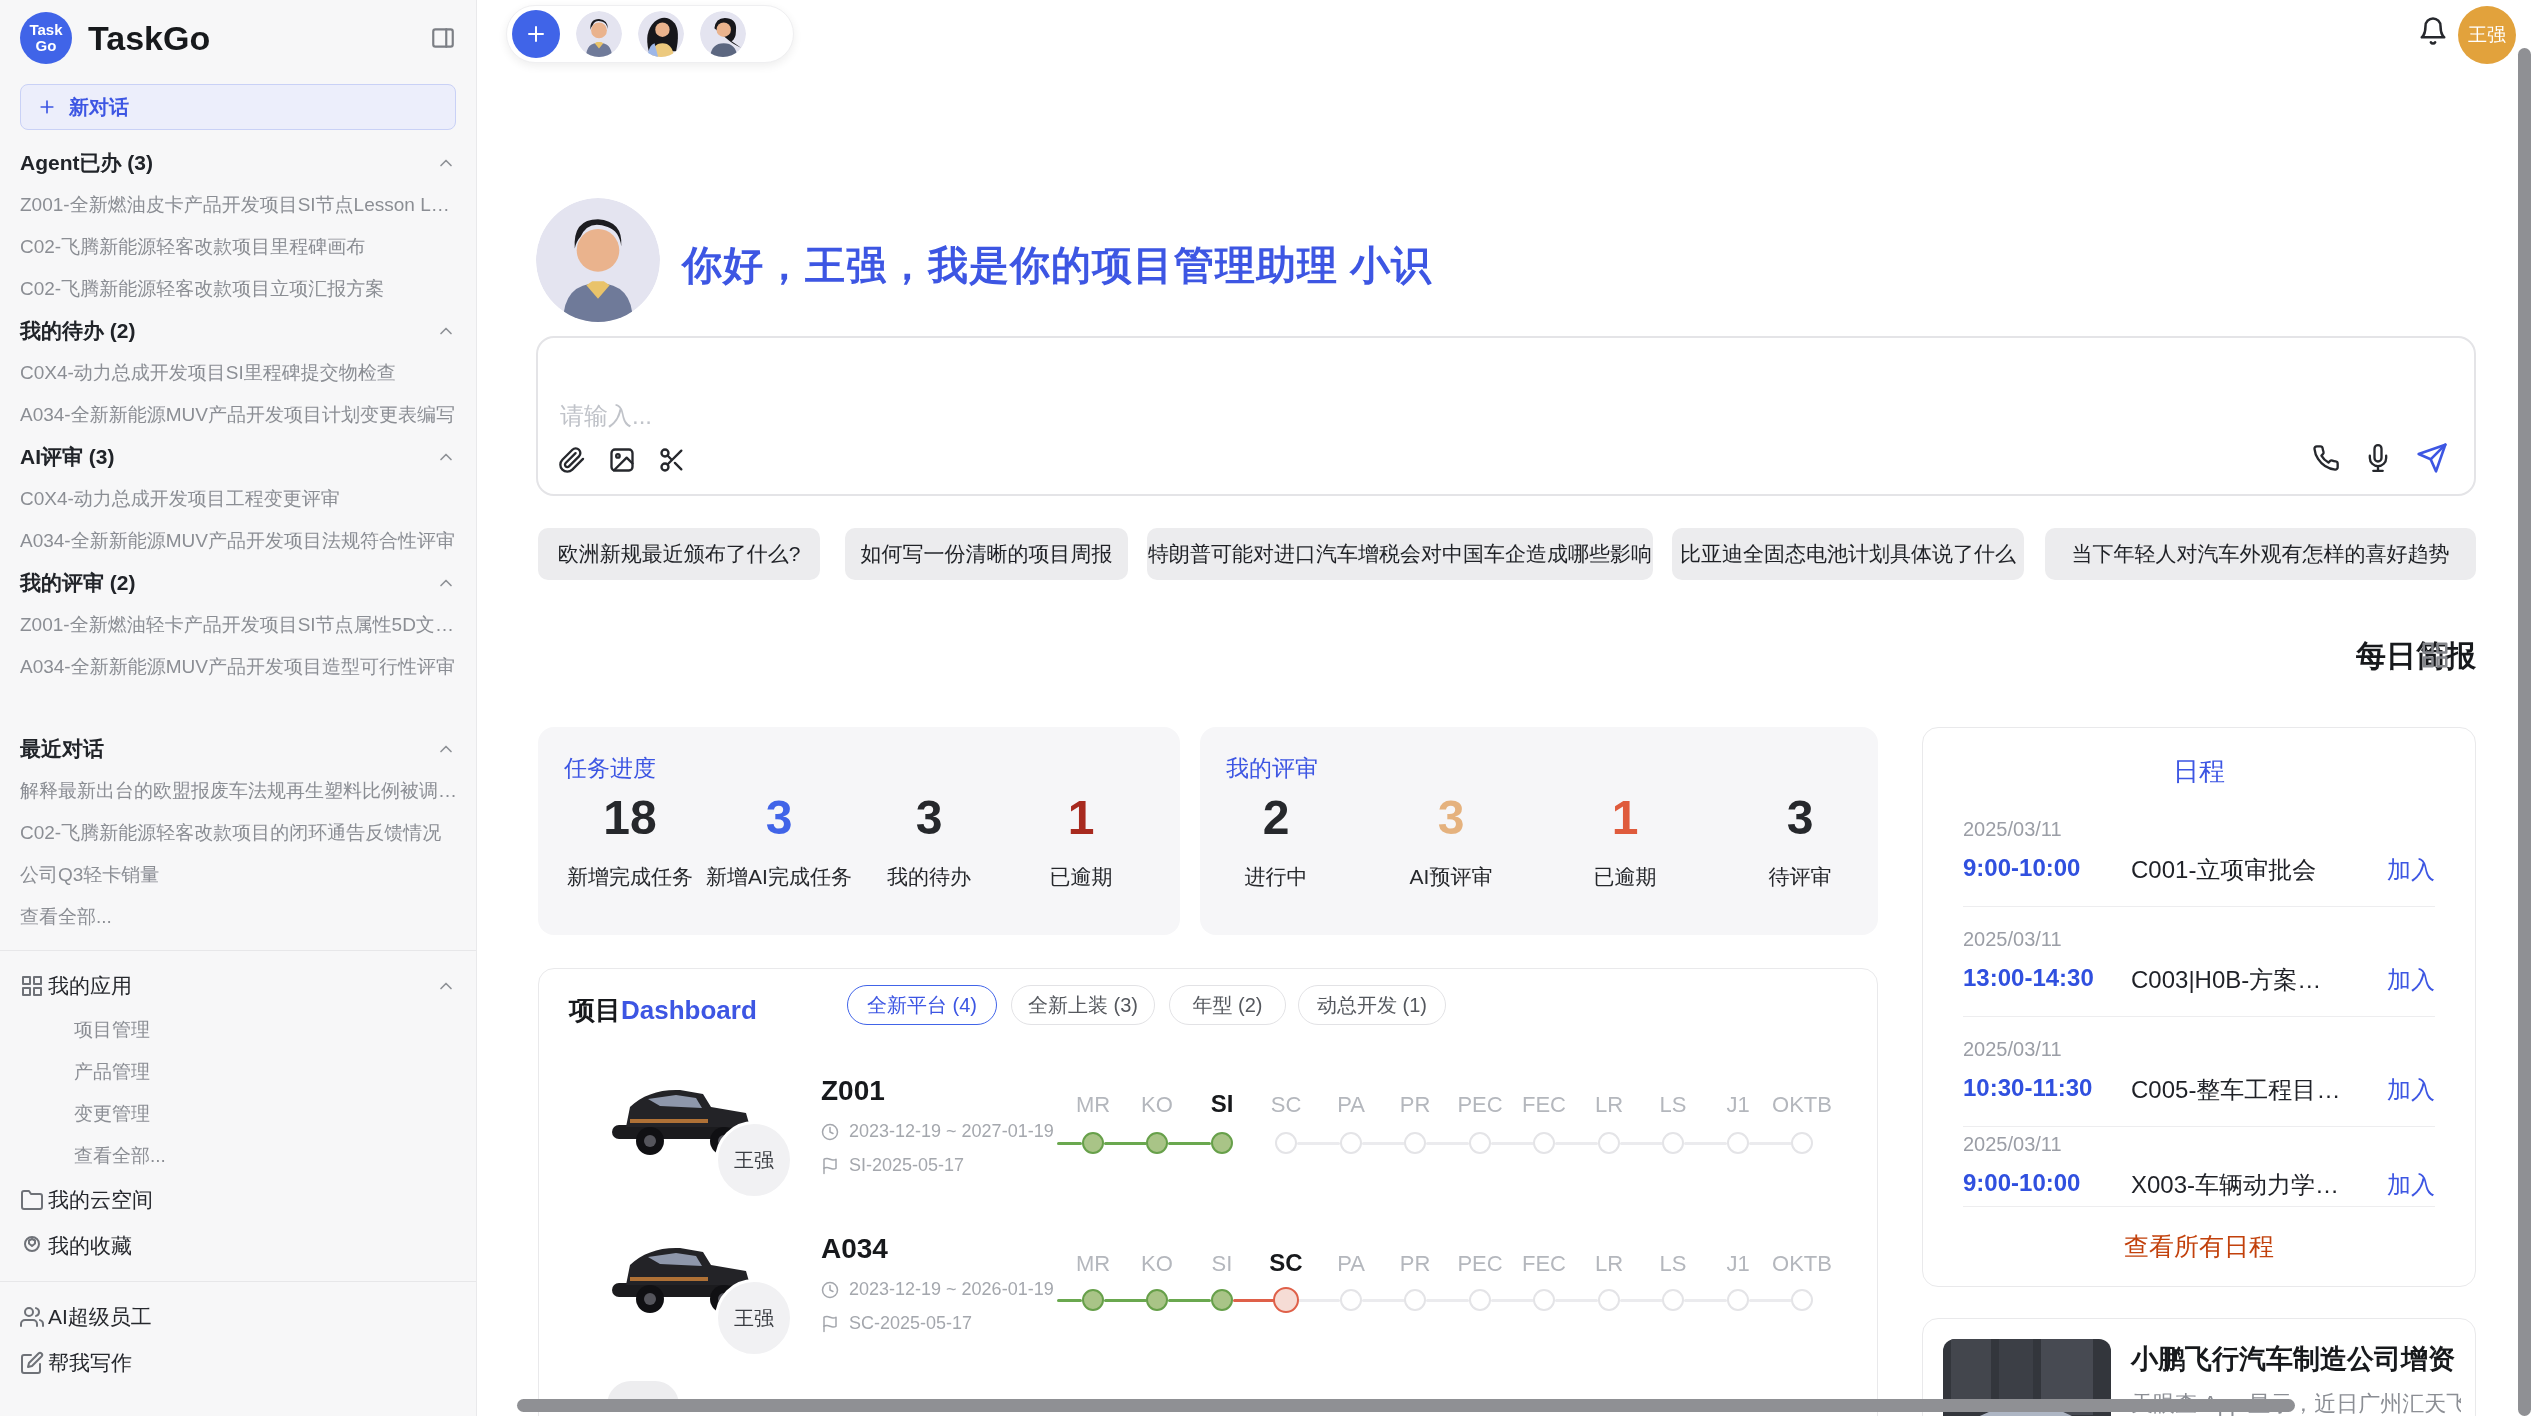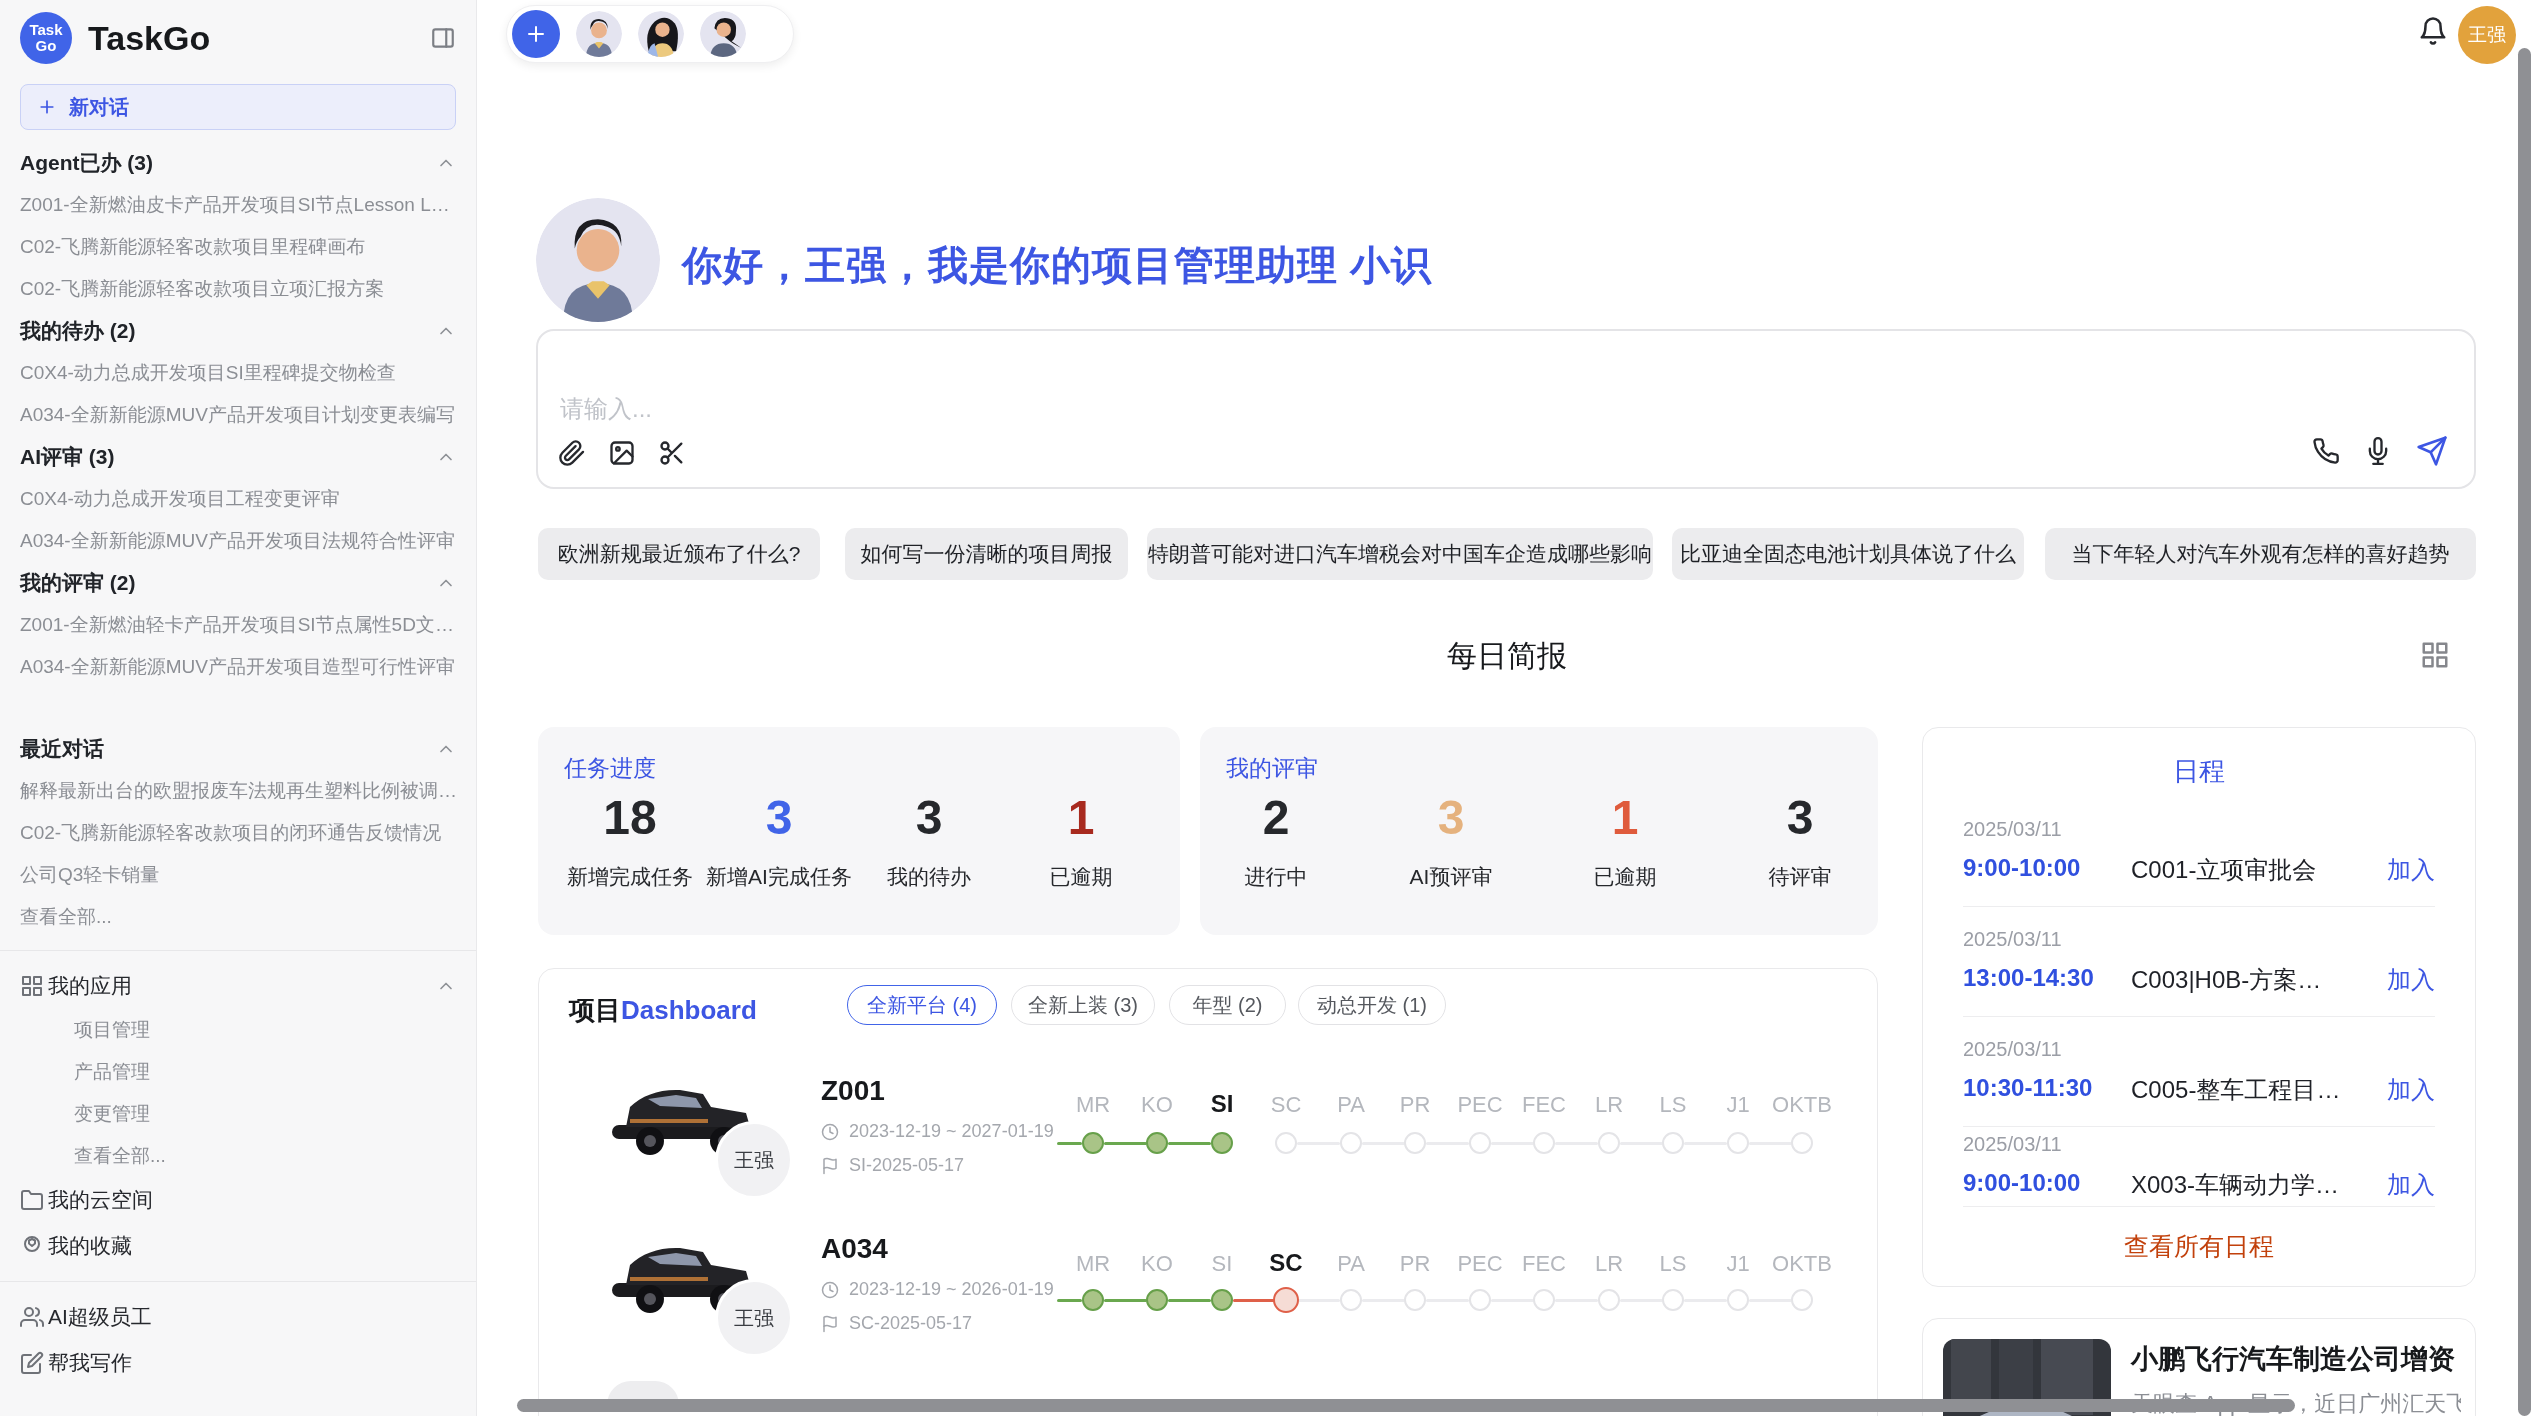--- a/index.html
+++ b/index.html
@@ -29,32 +29,32 @@
   .plus-btn{width:48px;height:48px;border-radius:50%;background:#4064e8;color:#fff;display:flex;align-items:center;justify-content:center;cursor:pointer;flex:none}
   .tav{width:46px;height:46px;border-radius:50%;overflow:hidden;flex:none;cursor:pointer}
   .bell{position:absolute;left:2418px;top:16px;color:#26282d;cursor:pointer}
   .user-avatar{position:absolute;left:2458px;top:6px;width:58px;height:58px;border-radius:50%;background:#e2a23c;color:#fff;display:flex;align-items:center;justify-content:center;font-size:19px;cursor:pointer}
 
   
   .hero-avatar{position:absolute;left:536px;top:198px;width:124px;height:124px;border-radius:50%;overflow:hidden}
   .greeting{position:absolute;left:682px;top:238px;font-size:40px;font-weight:700;color:#3d56e3;letter-spacing:1px}
 
   
-  .composer{position:absolute;left:536px;top:329px;width:1940px;height:160px;border:2px solid #e4e4e7;border-radius:18px;background:#fff;box-sizing:border-box}
+  .composer{position:absolute;left:536px;top:336px;width:1940px;height:160px;border:2px solid #e4e4e7;border-radius:18px;background:#fff;box-sizing:border-box}
   .composer .ph{position:absolute;left:22px;top:62px;font-size:24px;color:#c0c3c9;cursor:text}
   .cic-left{position:absolute;left:20px;bottom:20px;display:flex;gap:22px;color:#26282d}
   .cic-right{position:absolute;right:26px;bottom:20px;display:flex;gap:24px;align-items:center;color:#26282d}
   .cic-left span,.cic-right span{cursor:pointer}
   .send{color:#3d56e3}
 
   
   .chip{position:absolute;top:528px;height:52px;background:#ececee;border-radius:10px;display:flex;align-items:center;justify-content:center;font-size:21px;color:#1f2126;box-sizing:border-box;padding:0 18px;cursor:pointer;white-space:nowrap}
 
   
-  .daily-title{position:absolute;left:538px;top:636px;width:1938px;text-align:center;font-size:30px;font-weight:400;color:#17191c}
+  .daily-title{position:absolute;left:538px;top:636px;width:1938px;text-align:right;font-size:30px;font-weight:700;color:#17191c}
   .daily-grid{position:absolute;left:2420px;top:640px;color:#85878c;cursor:pointer}
   .stat-card{position:absolute;top:727px;height:208px;background:#f6f6f8;border-radius:16px}
   .stat-card .t{position:absolute;left:26px;top:26px;font-size:23px;color:#3d56e3}
   .stat{position:absolute;top:66px;transform:translateX(-50%);text-align:center;width:230px}
   .stat .v{font-size:48px;font-weight:600;color:#26282c;line-height:50px}
   .stat .l{margin-top:20px;font-size:21px;color:#26282c}
   .v.blue{color:#4164e8}.v.red{color:#a82a1f}.v.tan{color:#e5b27e}.v.orange{color:#df5b3c}
 
   
   .sched{position:absolute;left:1922px;top:727px;width:554px;height:560px;background:#fff;border:1px solid #e9e9eb;border-radius:16px;box-sizing:border-box}

